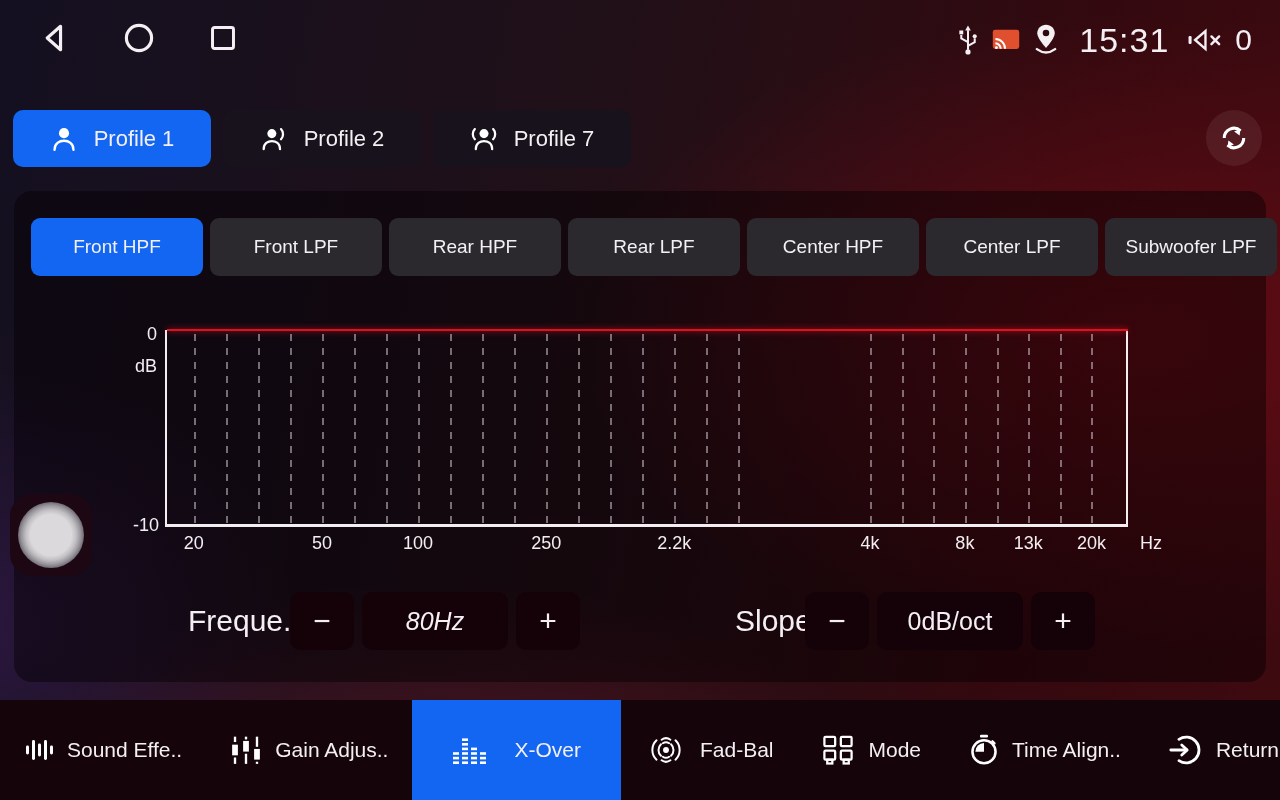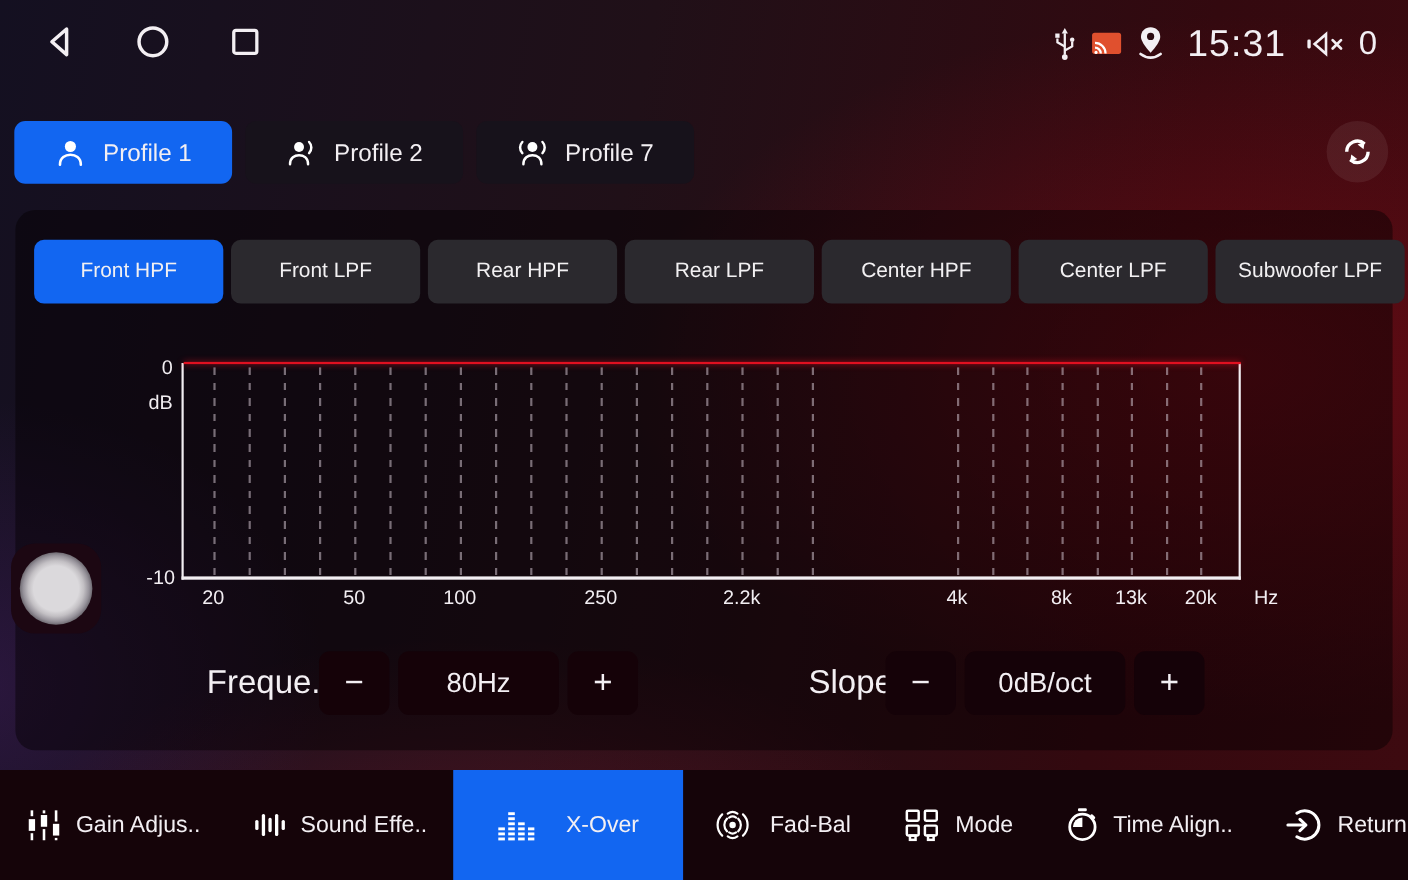--- a/index.html
+++ b/index.html
@@ -260,21 +260,21 @@
       <span class="xtick" style="left: 73.3%;">4k</span>
       <span class="xtick" style="left: 83.2%;">8k</span>
       <span class="xtick" style="left: 89.8%;">13k</span>
       <span class="xtick" style="left: 96.4%;">20k</span>
     </div>
 
   <span class="ctrl-label" style="left:174px;">Freque..</span>
   <div class="ctrl-box" style="left:276px; width:64px;">
     <span class="sign">−</span>
   </div>
-  <div class="ctrl-box value" style="left:348px; width:146px;">
+  <div class="ctrl-box value" style="left:348px; width:146px;font-style:italic;">
     <span class="val">80Hz</span>
   </div>
   <div class="ctrl-box" style="left:502px; width:64px;">
     <span class="sign">+</span>
   </div>
 
   <span class="ctrl-label" style="left:721px;">Slope</span>
   <div class="ctrl-box" style="left:791px; width:64px;">
     <span class="sign">−</span>
   </div>
@@ -284,49 +284,49 @@
   <div class="ctrl-box" style="left:1017px; width:64px;">
     <span class="sign">+</span>
   </div>
 </div>
 
 <div class="abs knob-wrap">
   <div class="knob"></div>
 </div>
 
 <div class="abs bottom-nav">
+
+  <div class="nav-item">
+    <span>
+      <svg width="30" height="32" viewBox="0 0 30 30">
+        <rect x="2" y="10.5" width="3" height="9" rx="1.4" fill="#fff"></rect>
+        <rect x="8" y="5" width="3" height="20" rx="1.4" fill="#fff"></rect>
+        <rect x="14" y="8.5" width="3" height="13" rx="1.4" fill="#fff"></rect>
+        <rect x="20" y="5" width="3" height="20" rx="1.4" fill="#fff"></rect>
+        <rect x="26" y="10.5" width="3" height="9" rx="1.4" fill="#fff"></rect>
+      </svg>
+    </span>
+    <span class="nav-label">Sound Effe..</span>
+  </div>
 
   <div class="nav-item">
     <span>
       <svg width="32" height="32" viewBox="0 0 30 30">
         <rect x="3.6" y="2.5" width="2.2" height="5" fill="#fff"></rect>
         <rect x="2" y="10" width="5.4" height="10" fill="#fff"></rect>
         <rect x="3.6" y="22" width="2.2" height="6" fill="#fff"></rect>
         <rect x="13.9" y="2.5" width="2.2" height="2.6" fill="#fff"></rect>
         <rect x="12.3" y="6.5" width="5.4" height="10" fill="#fff"></rect>
         <rect x="13.9" y="18.5" width="2.2" height="9.5" fill="#fff"></rect>
         <rect x="24.2" y="2.5" width="2.2" height="9.5" fill="#fff"></rect>
         <rect x="22.6" y="14" width="5.4" height="10" fill="#fff"></rect>
         <rect x="24.2" y="26" width="2.2" height="2" fill="#fff"></rect>
       </svg>
     </span>
     <span class="nav-label">Gain Adjus..</span>
-  </div>
-
-  <div class="nav-item">
-    <span>
-      <svg width="30" height="32" viewBox="0 0 30 30">
-        <rect x="2" y="10.5" width="3" height="9" rx="1.4" fill="#fff"></rect>
-        <rect x="8" y="5" width="3" height="20" rx="1.4" fill="#fff"></rect>
-        <rect x="14" y="8.5" width="3" height="13" rx="1.4" fill="#fff"></rect>
-        <rect x="20" y="5" width="3" height="20" rx="1.4" fill="#fff"></rect>
-        <rect x="26" y="10.5" width="3" height="9" rx="1.4" fill="#fff"></rect>
-      </svg>
-    </span>
-    <span class="nav-label">Sound Effe..</span>
   </div>
 
   <div class="nav-item active">
     <span>
       <svg width="34" height="32" viewBox="0 0 34 30">
         <g fill="#fff">
           <rect x="1" y="26.4" width="6" height="2.6"></rect>
             <rect x="1" y="21.8" width="6" height="2.6"></rect>
             <rect x="1" y="17.2" width="6" height="2.6"></rect>
           <rect x="10" y="26.4" width="6" height="2.6"></rect>

